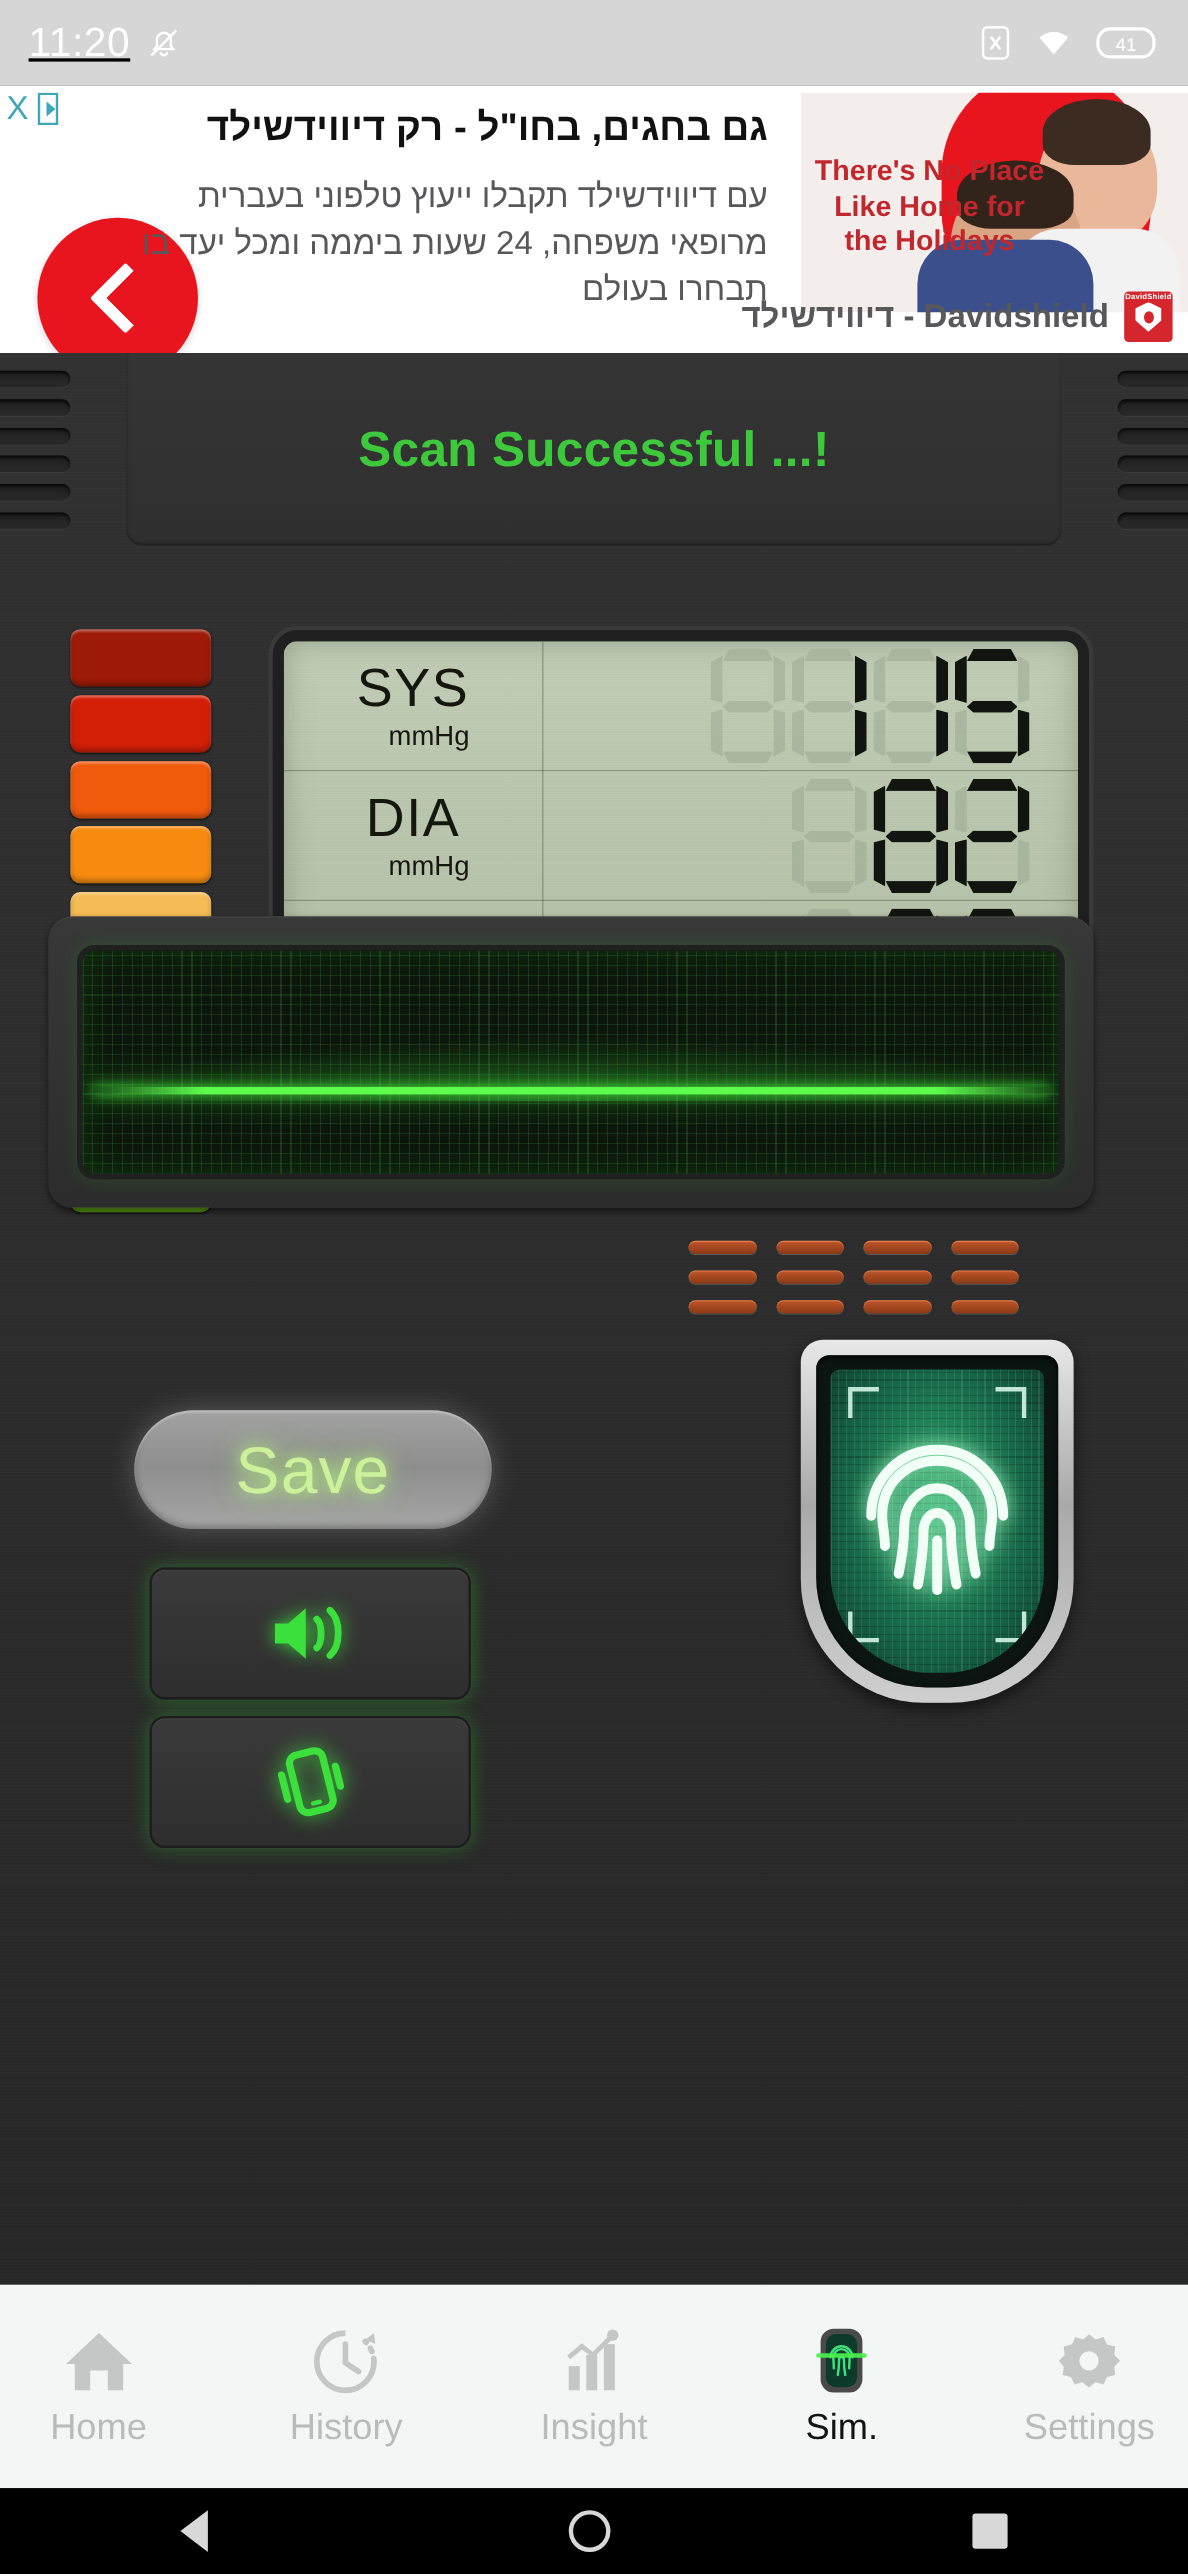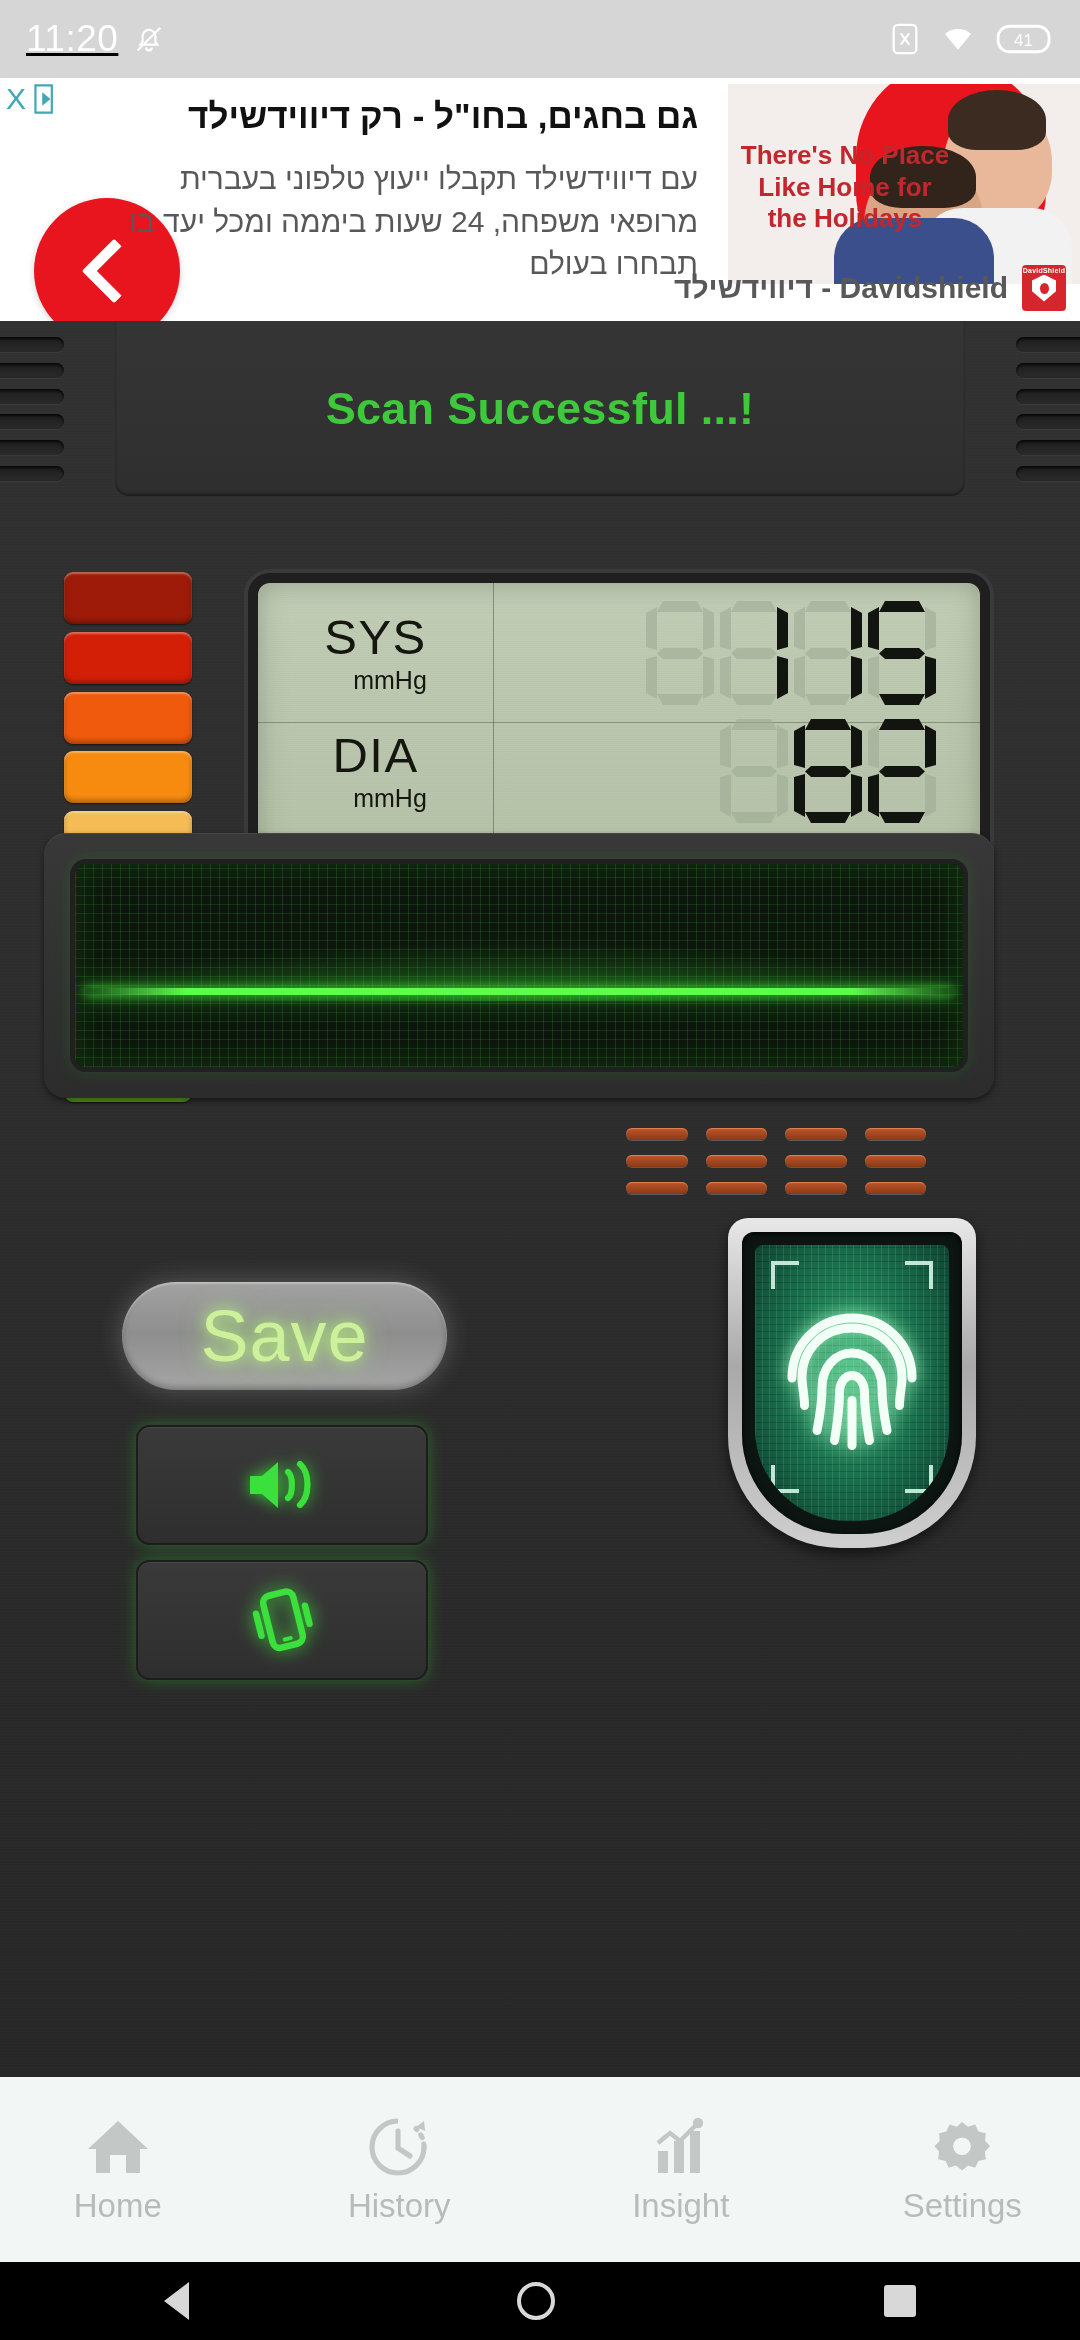--- a/index.html
+++ b/index.html
@@ -96,21 +96,21 @@
   
   .lcd{ position:absolute; top:573px; left:248px; width:742px; height:355px;
     background:linear-gradient(180deg,#c2cdb6 0%,#b9c5ac 50%,#b2bfa5 100%);
     border-radius:22px; border:10px solid #1f1f1f;
     box-shadow:0 0 0 4px #3a3a3a, inset 0 0 26px rgba(110,125,100,.55);
     overflow:hidden; }
   .lcd-noise{ position:absolute; inset:0; opacity:.25;
     background-image:repeating-linear-gradient(0deg, rgba(0,0,0,.05) 0 1px, rgba(255,255,255,.04) 1px 2px); }
   .lcd-vdiv{ position:absolute; left:235px; top:0; width:1px; height:100%;
     background:rgba(60,70,55,.45); }
-  .row{ position:absolute; left:0; width:100%; height:140px; display:flex; align-items:center; }
+  .row{ position:absolute; left:0; width:100%; height:118px; display:flex; align-items:center; }
   .row.r1{ top:0; } .row.r2{ top:118px; } .row.r3{ top:236px; }
   .row-sep{ position:absolute; left:0; width:100%; height:1px; background:rgba(60,70,55,.4); }
   .lbl{ width:235px; text-align:center; position:relative; }
   .lbl .big{ font-size:49px; color:#15170f; letter-spacing:1.5px; line-height:1; }
   .lbl .small{ font-size:25px; color:#15170f; margin-top:6px; line-height:1;padding-left:29px; }
   .lbl .heart{ display:inline-block; margin-left:9px; color:#6f7268; font-size:27px;
     vertical-align:-2px; }
   .digits{ flex:1; display:flex; justify-content:flex-end; align-items:center;
     padding-right:44px; gap:6px; }
 
@@ -152,21 +152,21 @@
 
   
   .deck{ position:absolute; top:1110px; left:44px; width:950px; height:610px; }
 
   .savebtn{ position:absolute; left:78px; top:172px; width:325px; height:108px;
     border-radius:54px; border:none; cursor:pointer;
     background:linear-gradient(180deg,#a2a2a2 0%,#8e8e8e 48%,#a6a6a6 100%);
     box-shadow:0 0 26px rgba(255,255,255,.22), inset 0 2px 2px rgba(255,255,255,.35),
       inset 0 -3px 6px rgba(0,0,0,.28);
     display:flex; align-items:center; justify-content:center; }
-  .savebtn span{ font-size:72px; color:#cdf19a; letter-spacing:1px;
+  .savebtn span{ font-size:60px; color:#cdf19a; letter-spacing:1px;
     text-shadow:0 0 14px rgba(190,255,130,.9), 0 0 30px rgba(160,255,90,.55); }
 
   .ctrlbtn{ position:absolute; left:92px; width:292px; height:120px; border-radius:14px;
     background:linear-gradient(180deg,#3a3a3a,#2e2e2e); border:2px solid #1d1d1d;
     box-shadow:0 0 16px rgba(45,220,45,.35), inset 0 1px 0 rgba(255,255,255,.07);
     display:flex; align-items:center; justify-content:center; cursor:pointer; }
   .ctrlbtn.sound{ top:315px; }
   .ctrlbtn.vibrate{ top:450px; }
 
   .leds{ position:absolute; right:68px; top:18px; width:300px;
@@ -533,20 +533,33 @@
     <div class="item">
       <svg width="66" height="62" viewBox="0 0 33 31">
         <rect x="5" y="18" width="5" height="11" fill="#c3c8c7"></rect>
         <rect x="13" y="13" width="5" height="16" fill="#c3c8c7"></rect>
         <rect x="21" y="8" width="5" height="21" fill="#c3c8c7"></rect>
         <path d="M5 14l6-5 5 4 9-9" fill="none" stroke="#c3c8c7" stroke-width="2.2"></path>
         <circle cx="25" cy="4" r="2.6" fill="#c3c8c7"></circle>
       </svg>
       <span class="lab">Insight</span>
     </div>
+    <div class="item active">
+      <svg width="50" height="62" viewBox="0 0 25 31">
+        <rect x="3" y="1" width="19" height="29" rx="6" fill="#4a4a4a"></rect>
+        <rect x="5.4" y="3.4" width="14.2" height="24.2" rx="4.5" fill="#0d3a2b"></rect>
+        <g fill="none" stroke="#40e07a" stroke-width="1.1" stroke-linecap="round">
+          <path d="M7.5 14a5 5 0 0 1 10 0"></path>
+          <path d="M9 19c0-2-.2-4-.2-5a3.7 3.7 0 0 1 7.4 0c0 1-.2 3-.2 5"></path>
+          <path d="M10.8 22c.4-2 .6-5 .6-7a1.1 1.1 0 0 1 2.2 0c0 2 .2 5 .6 7"></path>
+        </g>
+        <rect x="1" y="12.2" width="23" height="2" rx="1" fill="#4cf04c" opacity=".92"></rect>
+      </svg>
+      <span class="lab">Sim.</span>
+    </div>
     <div class="item">
       <svg width="66" height="62" viewBox="0 0 33 31">
         <path d="M16.5 3.5l3 2.4 3.6-1.1 1.6 3.4 3.7.9-.4 3.8 2.6 2.7-2.6 2.7.4 3.8-3.7.9-1.6 3.4-3.6-1.1-3 2.4-3-2.4-3.6 1.1-1.6-3.4-3.7-.9.4-3.8L2.8 15.6l2.6-2.7-.4-3.8 3.7-.9 1.6-3.4 3.6 1.1z" fill="#c3c8c7"></path>
         <circle cx="16.5" cy="15.6" r="4.4" fill="#f2f7f6"></circle>
       </svg>
       <span class="lab">Settings</span>
     </div>
   </div>
 
   <div class="androidnav">

